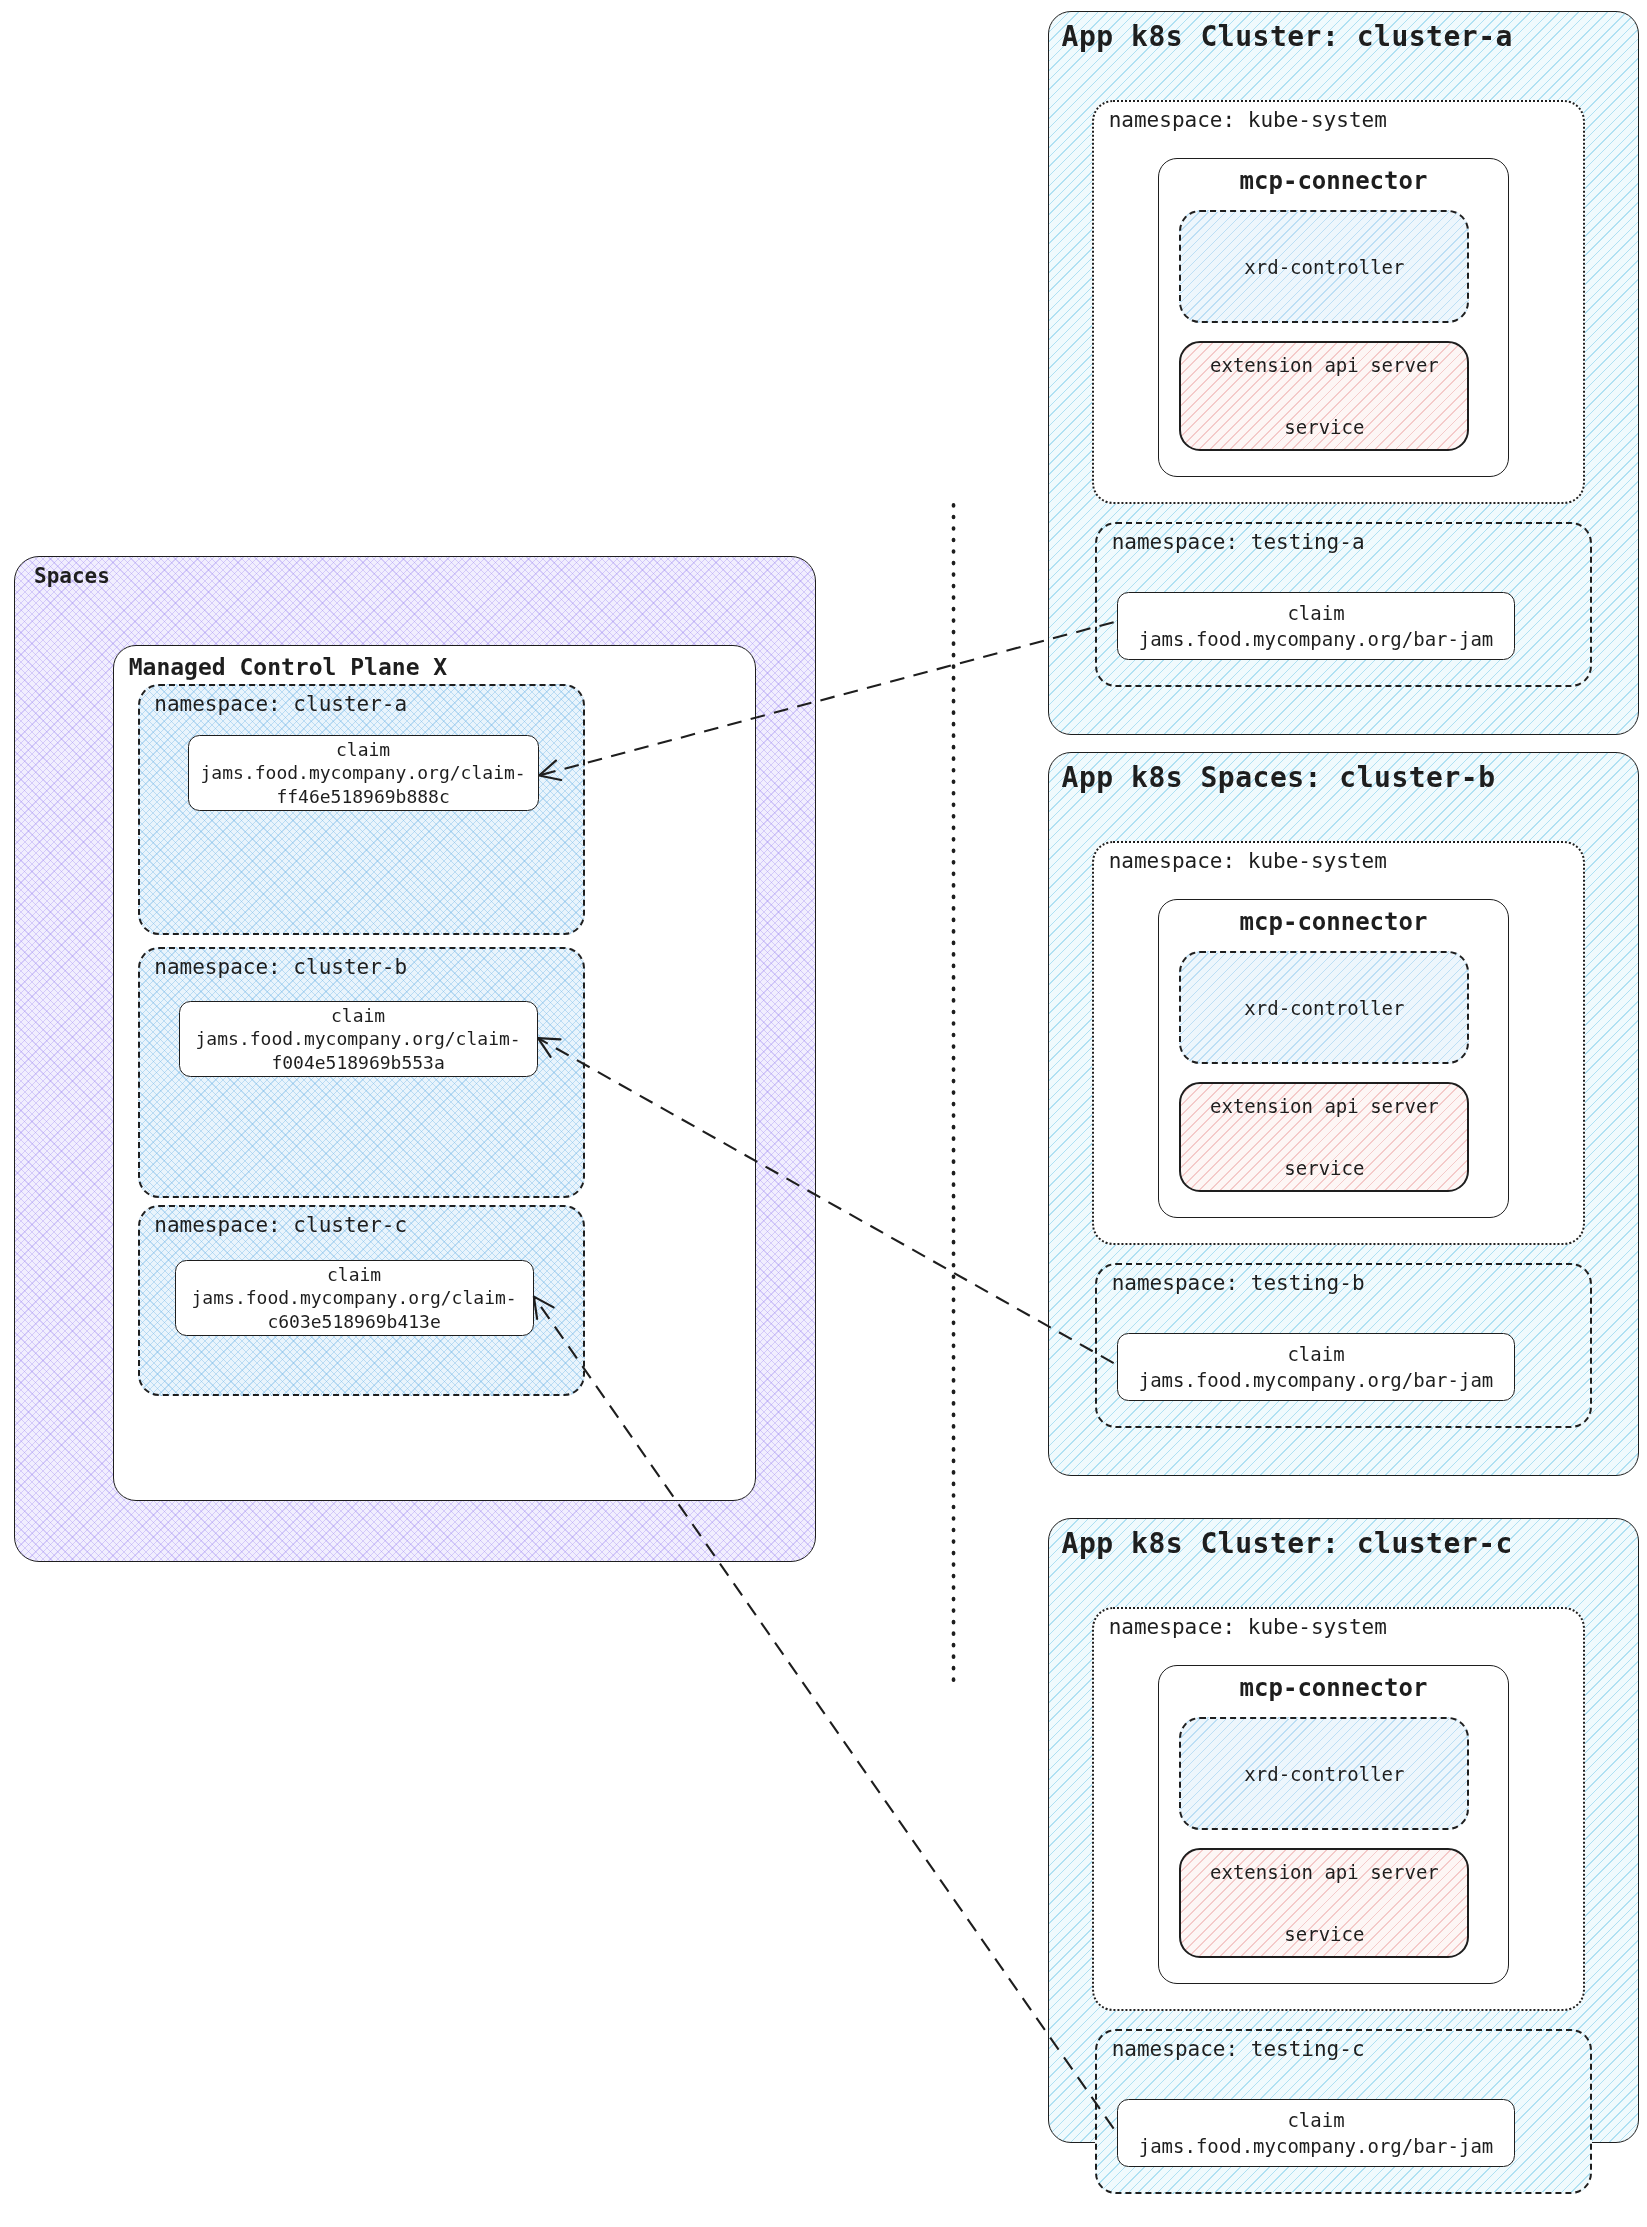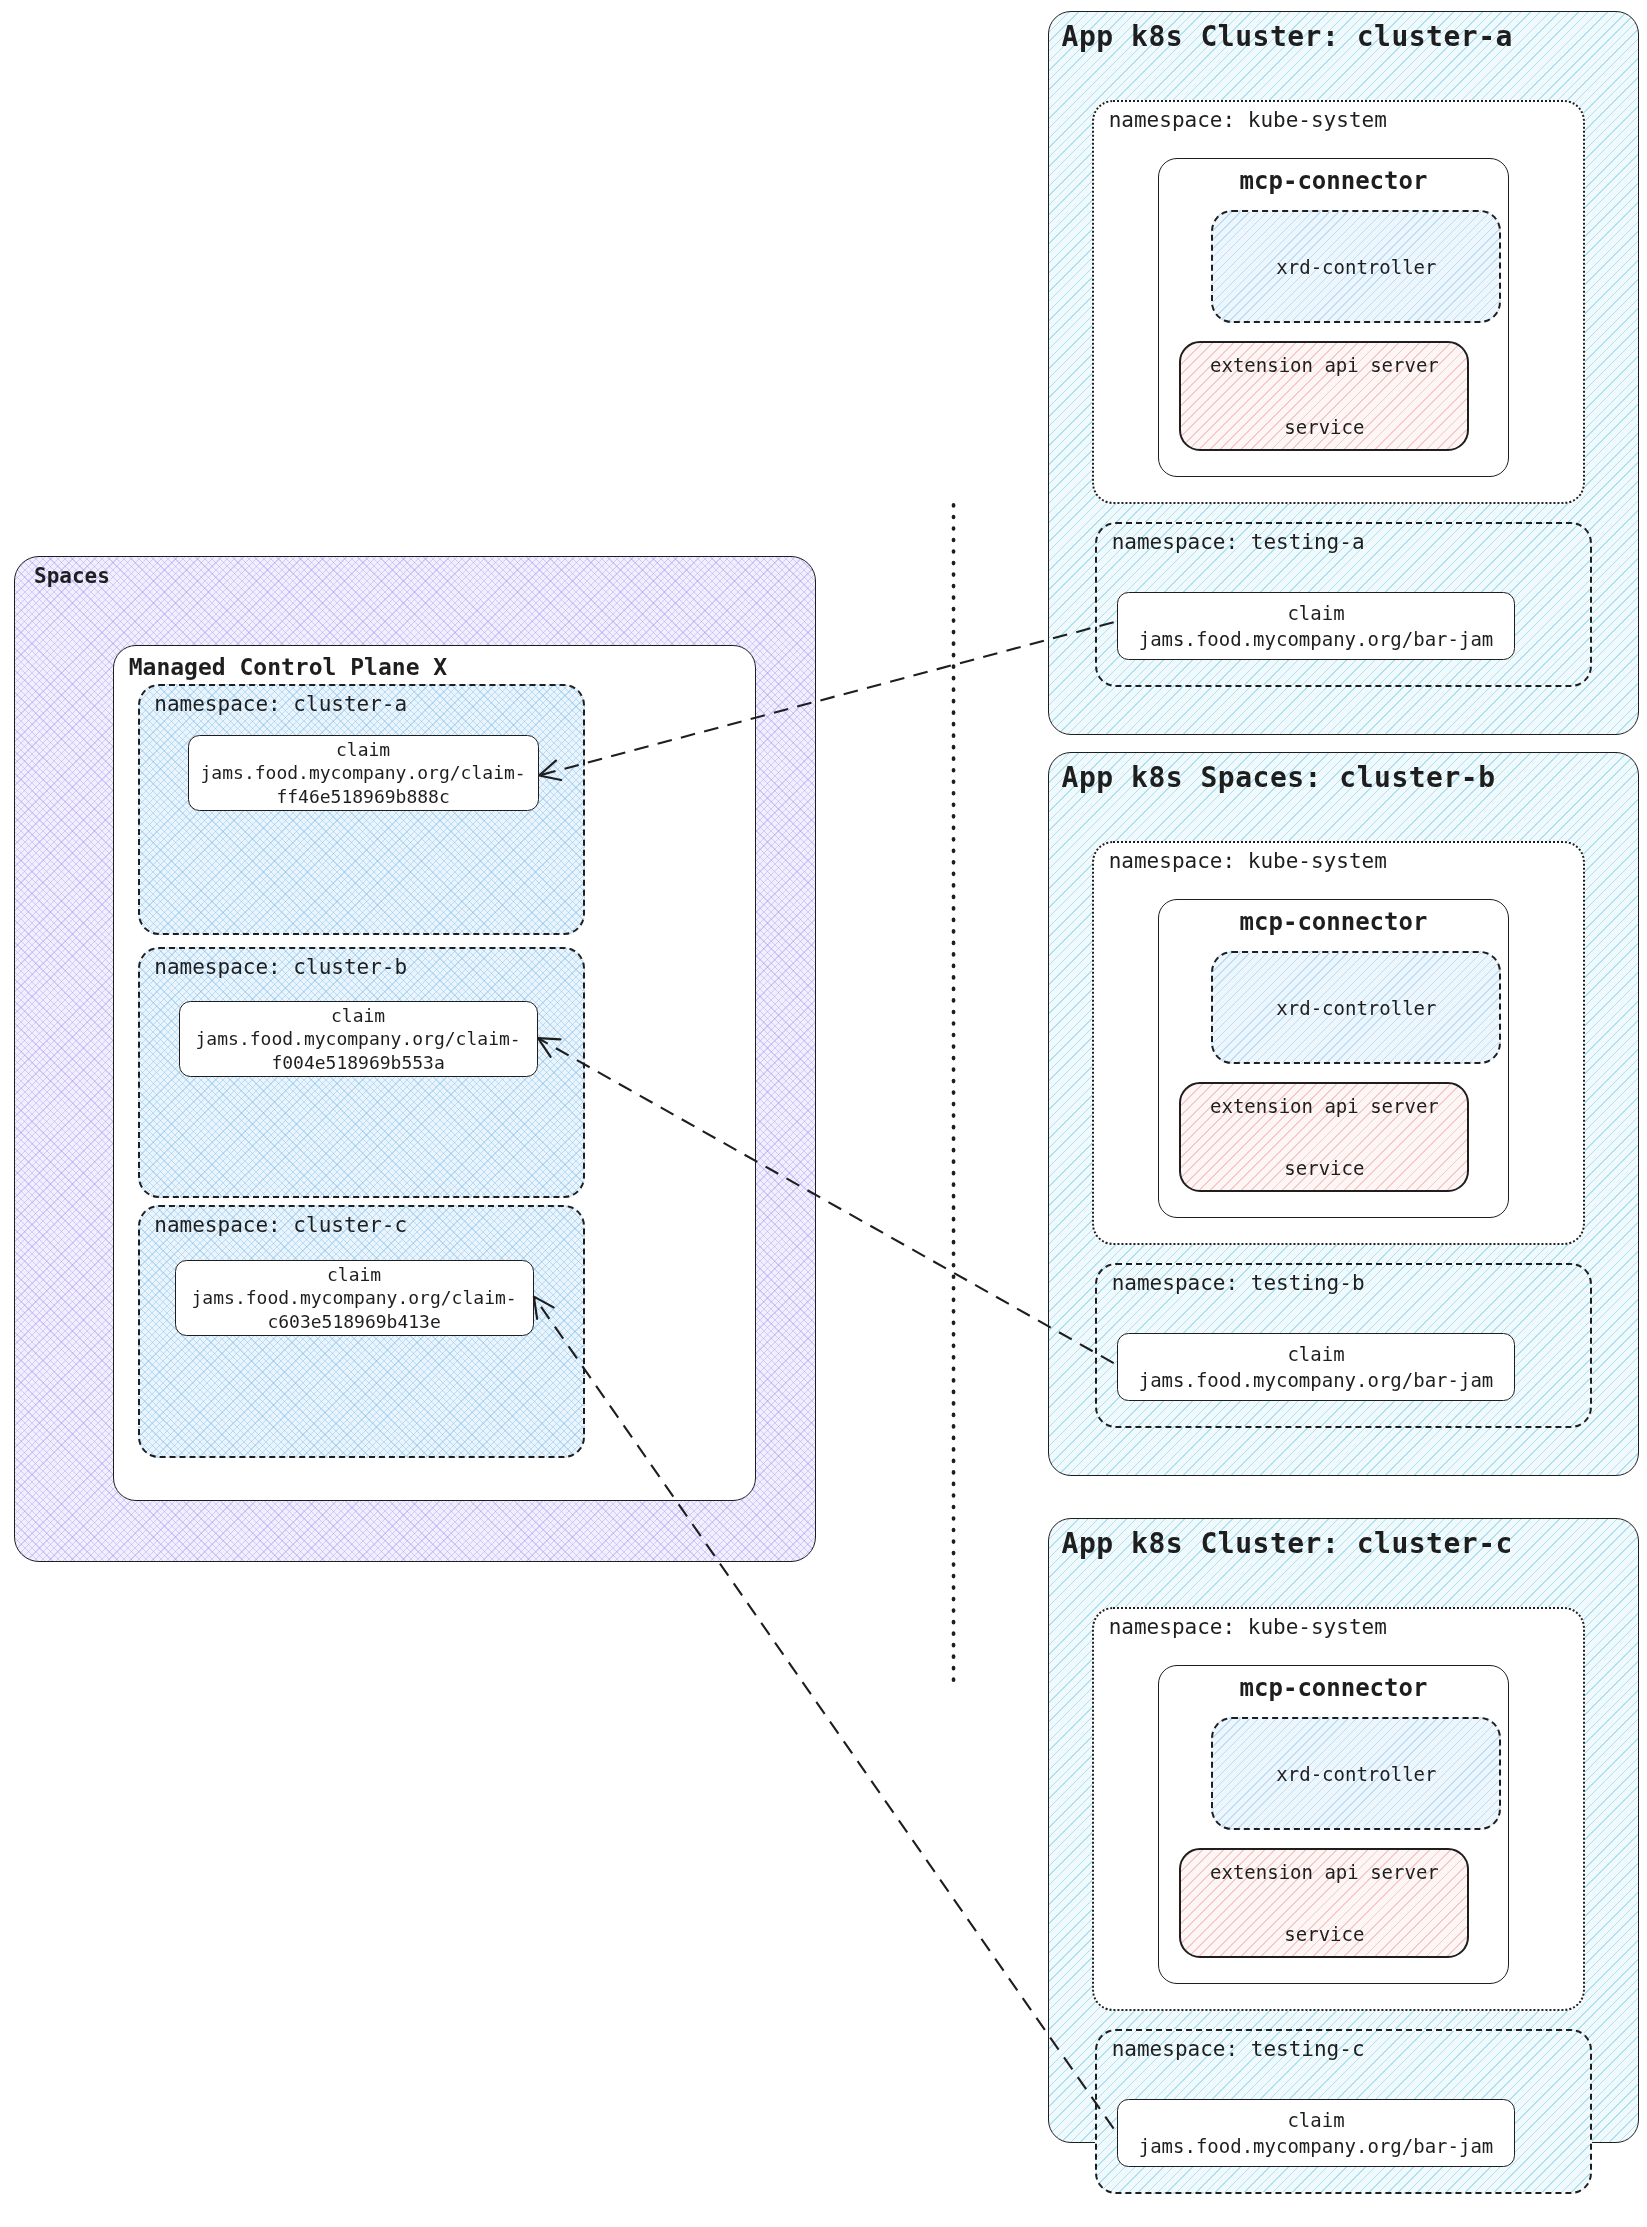--- a/index.html
+++ b/index.html
@@ -58,33 +58,33 @@
   .fs36{font-size:19px;line-height:26px;}
   .fs34{font-size:18px;line-height:23.6px;}
 
   
   #spaces   {left:14px;top:556px;width:802px;height:1006px;}
   #spaces-lbl{left:19px;top:7.3px;font-size:21px;font-weight:600;}
   #mcp-x    {left:98px;top:88px;width:643px;height:856px;}
   #mcp-x-lbl{left:14.7px;top:8.4px;font-size:23px;font-weight:600;}
   #ns-a{left:23.6px;top:38px;  width:447px;height:251px;}
   #ns-b{left:23.6px;top:301px; width:447px;height:251px;}
-  #ns-c{left:23.6px;top:559px;width:447px;height:253px;padding-left:44px;}
+  #ns-c{left:23.6px;top:559px;width:447px;height:191px;padding-left:44px;}
   #claim-a{left:48px;top:49px; width:351px;height:76px;}
   #claim-b{left:39px;top:52px;width:359px;height:76px;}
   #claim-c{left:35px;top:53px;width:359px;height:76px;}
 
   
   .cluster{left:1048px;width:591px;height:724px;}
   #cluster-a{top:11px;}
   #cluster-b{top:752px;}
   #cluster-c{top:1518px;height:625px;}
   .c-kube   {position:absolute;left:43px;top:88px;width:493px;height:404px;box-sizing:border-box;}
   .c-mcp    {position:absolute;left:64px;top:56px;width:351px;height:319px;box-sizing:border-box;}
-  .c-xrd    {position:absolute;left:20.4px;top:51px; width:290px;height:113px;box-sizing:border-box;margin-left:32px;}
+  .c-xrd    {position:absolute;left:20.4px;top:51px; width:290px;height:113px;box-sizing:border-box;}
   .c-ext    {position:absolute;left:20.4px;top:182px;width:290px;height:110px;box-sizing:border-box;}
   .c-testing{position:absolute;left:46px;top:510px;width:497px;height:165px;box-sizing:border-box;}
   .c-claim  {position:absolute;left:20px;top:68px;width:398px;height:68px;box-sizing:border-box;}
 
   #arrow-layer{position:absolute;left:0;top:0;width:1647px;height:2227px;pointer-events:none;}
 </style>
 </head>
 <body>
 
 <div id="canvas">

